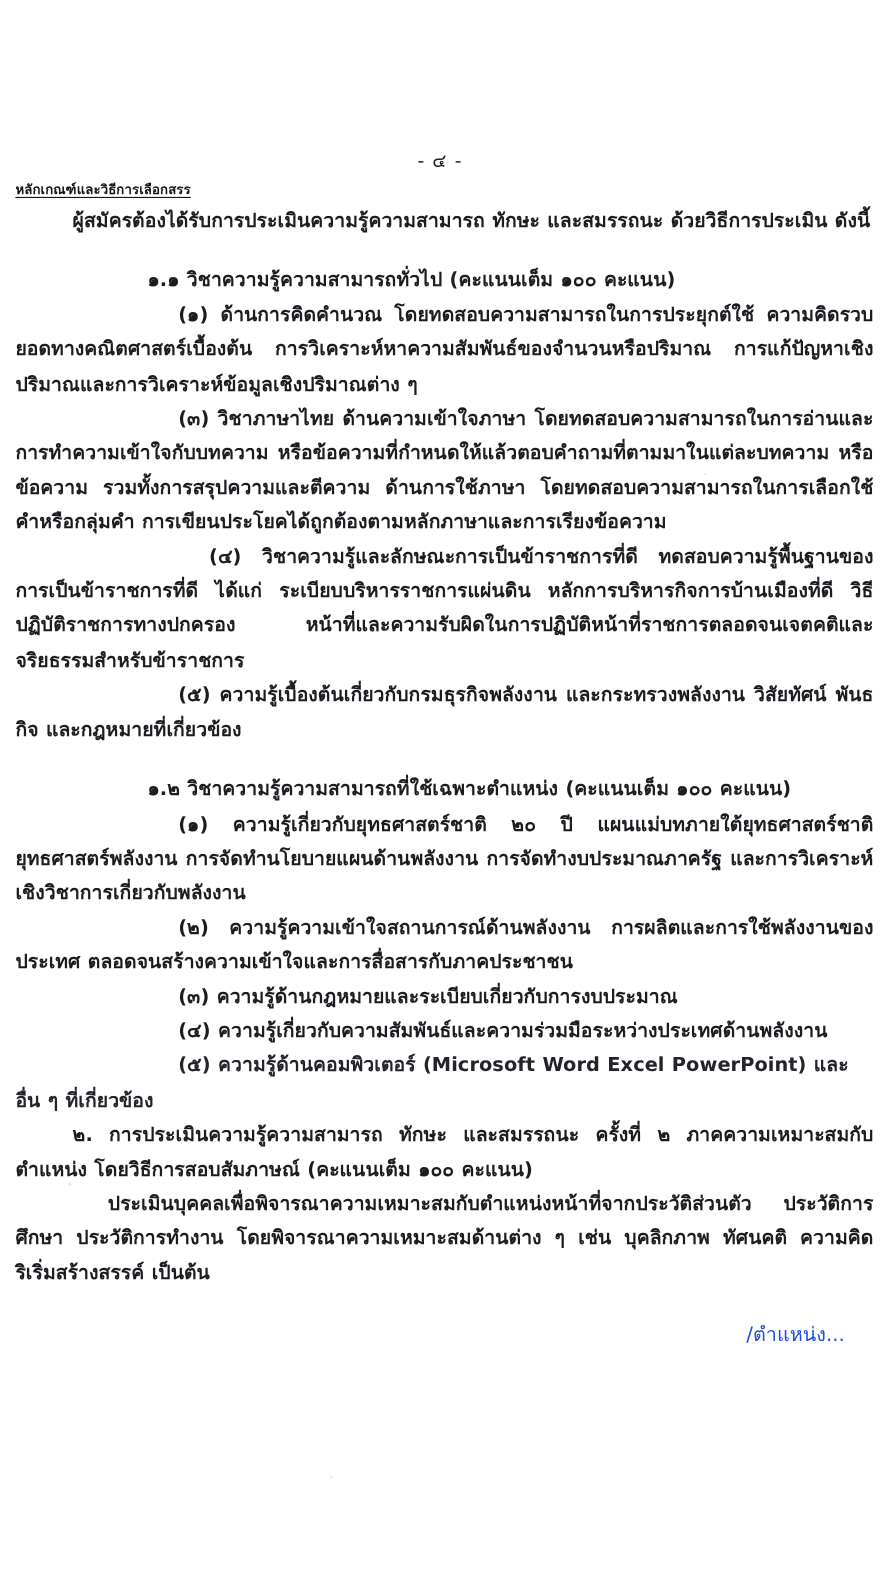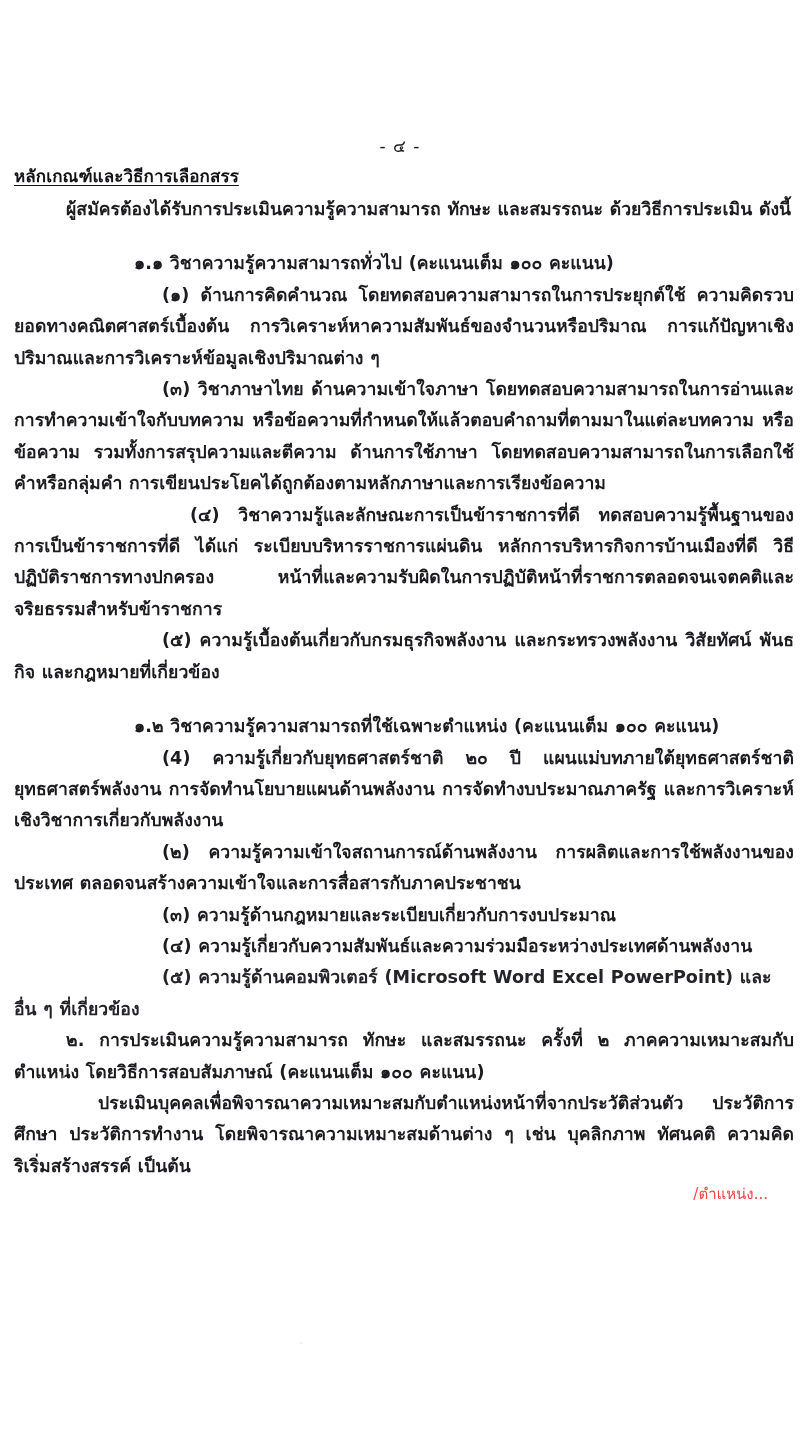--- a/index.html
+++ b/index.html
@@ -33,21 +33,21 @@
     letter-spacing: 1px;
     color: #1a1a1f;
   }
   .doc-body {
     position: absolute;
     top: 162px;
     left: 14px;
     width: 780px;
   }
   .heading {
-    font-size: 17px;
+    font-size: 12px;
     font-weight: 600;
     text-decoration: underline;
     text-underline-offset: 3px;
     margin: 0 0 5px 0;
     letter-spacing: 0.1px;
     color: #121217;
   }
   p {
     margin: 0;
     font-size: 17.6px;
@@ -58,24 +58,25 @@
     color: #1b1b20;
     word-spacing: 0.5px;
     font-weight: bold;
   }
   p.ind-1 { text-indent: 52px; }
   p.ind-2 { text-indent: 84px; }
   p.ind-3 { text-indent: 120px; margin-top: 23px; }
   p.ind-4 { text-indent: 148px; }
   p.ind-5 { text-indent: 176px; }
   .tail {
+    margin-top: 24px;
     text-align: right;
     padding-right: 26px;
-    font-size: 15px;
-    color: #ef4444;
+    font-size: 18px;
+    color: #1d4ed8;
   }
   .faint {
     color: #23232a;
   }
   .blur {
     filter: blur(0.25px);
   }
   .speck {
     position: absolute;
     background: #cfcfcf;
@@ -94,21 +95,21 @@
 
     <div class="heading">หลักเกณฑ์และวิธีการเลือกสรร</div>
 
     <p class="ind-1">ผู้สมัครต้องได้รับการประเมินความรู้ความสามารถ ทักษะ และสมรรถนะ ด้วยวิธีการประเมิน ดังนี้</p>
     <p class="ind-3">๑.๑ วิชาความรู้ความสามารถทั่วไป (คะแนนเต็ม ๑๐๐ คะแนน)</p>
     <p class="ind-4">(๑) ด้านการคิดคำนวณ โดยทดสอบความสามารถในการประยุกต์ใช้ ความคิดรวบยอดทางคณิตศาสตร์เบื้องต้น การวิเคราะห์หาความสัมพันธ์ของจำนวนหรือปริมาณ การแก้ปัญหาเชิงปริมาณและการวิเคราะห์ข้อมูลเชิงปริมาณต่าง ๆ</p>
     <p class="ind-4">(๓) วิชาภาษาไทย ด้านความเข้าใจภาษา โดยทดสอบความสามารถในการอ่านและการทำความเข้าใจกับบทความ หรือข้อความที่กำหนดให้แล้วตอบคำถามที่ตามมาในแต่ละบทความ หรือข้อความ รวมทั้งการสรุปความและตีความ ด้านการใช้ภาษา โดยทดสอบความสามารถในการเลือกใช้คำหรือกลุ่มคำ การเขียนประโยคได้ถูกต้องตามหลักภาษาและการเรียงข้อความ</p>
     <p class="ind-5">(๔) วิชาความรู้และลักษณะการเป็นข้าราชการที่ดี ทดสอบความรู้พื้นฐานของการเป็นข้าราชการที่ดี ได้แก่ ระเบียบบริหารราชการแผ่นดิน หลักการบริหารกิจการบ้านเมืองที่ดี วิธีปฏิบัติราชการทางปกครอง หน้าที่และความรับผิดในการปฏิบัติหน้าที่ราชการตลอดจนเจตคติและจริยธรรมสำหรับข้าราชการ</p>
     <p class="ind-4">(๕) ความรู้เบื้องต้นเกี่ยวกับกรมธุรกิจพลังงาน และกระทรวงพลังงาน วิสัยทัศน์ พันธกิจ และกฎหมายที่เกี่ยวข้อง</p>
     <p class="ind-3">๑.๒ วิชาความรู้ความสามารถที่ใช้เฉพาะตำแหน่ง (คะแนนเต็ม ๑๐๐ คะแนน)</p>
-    <p class="ind-4">(4) ความรู้เกี่ยวกับยุทธศาสตร์ชาติ ๒๐ ปี แผนแม่บทภายใต้ยุทธศาสตร์ชาติ ยุทธศาสตร์พลังงาน การจัดทำนโยบายแผนด้านพลังงาน การจัดทำงบประมาณภาครัฐ และการวิเคราะห์เชิงวิชาการเกี่ยวกับพลังงาน</p>
+    <p class="ind-4">(๑) ความรู้เกี่ยวกับยุทธศาสตร์ชาติ ๒๐ ปี แผนแม่บทภายใต้ยุทธศาสตร์ชาติ ยุทธศาสตร์พลังงาน การจัดทำนโยบายแผนด้านพลังงาน การจัดทำงบประมาณภาครัฐ และการวิเคราะห์เชิงวิชาการเกี่ยวกับพลังงาน</p>
     <p class="ind-4">(๒) ความรู้ความเข้าใจสถานการณ์ด้านพลังงาน การผลิตและการใช้พลังงานของประเทศ ตลอดจนสร้างความเข้าใจและการสื่อสารกับภาคประชาชน</p>
     <p class="ind-4 noind-tail" style="text-align:left; text-indent:148px;">(๓) ความรู้ด้านกฎหมายและระเบียบเกี่ยวกับการงบประมาณ</p>
     <p class="ind-4" style="text-align:left; text-indent:148px;">(๔) ความรู้เกี่ยวกับความสัมพันธ์และความร่วมมือระหว่างประเทศด้านพลังงาน</p>
     <p class="ind-4 blur faint" style="text-align:left; text-indent:148px;">(๕) ความรู้ด้านคอมพิวเตอร์ (Microsoft Word Excel PowerPoint) และอื่น ๆ ที่เกี่ยวข้อง</p>
     <p class="ind-1">๒. การประเมินความรู้ความสามารถ ทักษะ และสมรรถนะ ครั้งที่ ๒ ภาคความเหมาะสมกับตำแหน่ง โดยวิธีการสอบสัมภาษณ์ (คะแนนเต็ม ๑๐๐ คะแนน)</p>
     <p class="ind-2">ประเมินบุคคลเพื่อพิจารณาความเหมาะสมกับตำแหน่งหน้าที่จากประวัติส่วนตัว ประวัติการศึกษา ประวัติการทำงาน โดยพิจารณาความเหมาะสมด้านต่าง ๆ เช่น บุคลิกภาพ ทัศนคติ ความคิดริเริ่มสร้างสรรค์ เป็นต้น</p>
 
     <div class="tail">/ตำแหน่ง...</div>
   </div>
 

